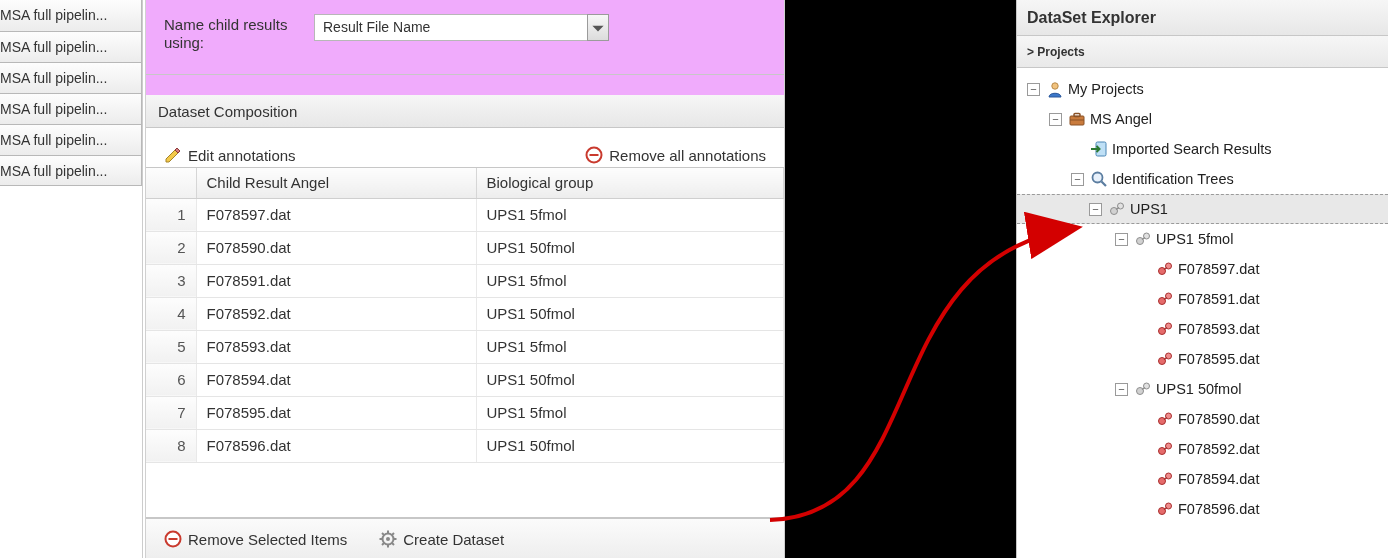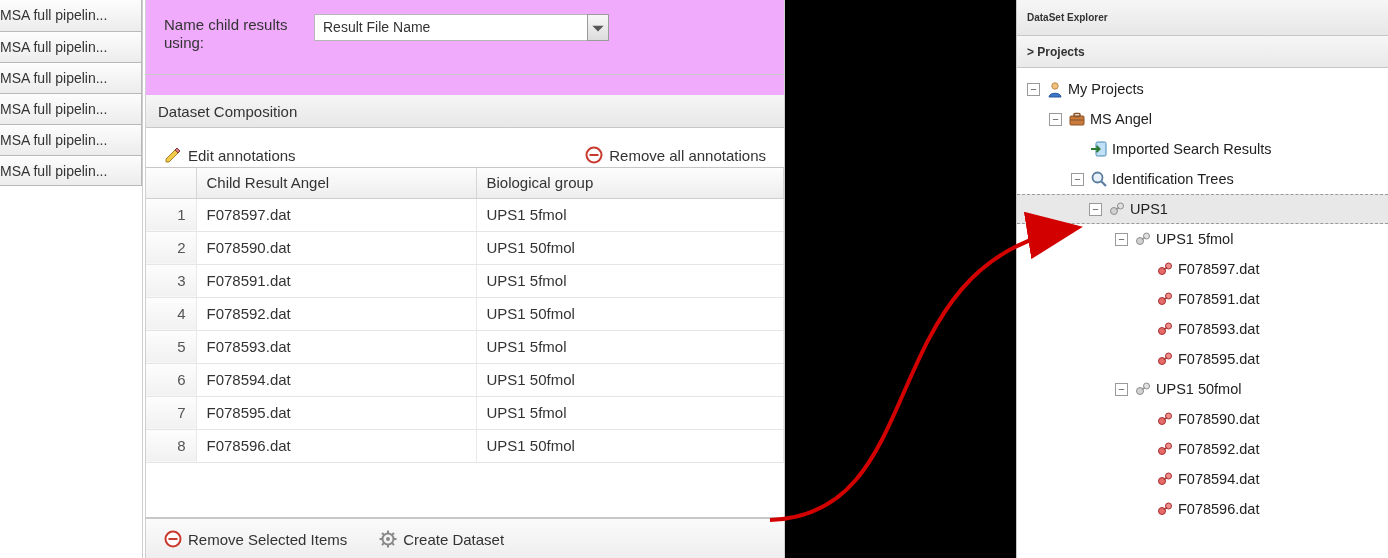--- a/index.html
+++ b/index.html
@@ -188,21 +188,21 @@
     background: #fff;
     border-left: 1px solid #c7c7c7;
   }
   .right .title {
     height: 36px;
     line-height: 36px;
     padding: 0 10px;
     background: linear-gradient(#f6f6f6, #e7e7e7);
     border-bottom: 1px solid #c7c7c7;
     font-weight: bold;
-    font-size: 10px;
+    font-size: 16px;
     color: #333;
   }
   .right .breadcrumb {
     height: 32px;
     line-height: 32px;
     padding: 0 10px;
     background: linear-gradient(#f6f6f6, #e9e9e9);
     border-bottom: 1px solid #c7c7c7;
     font-weight: bold;
     font-size: 12px;

